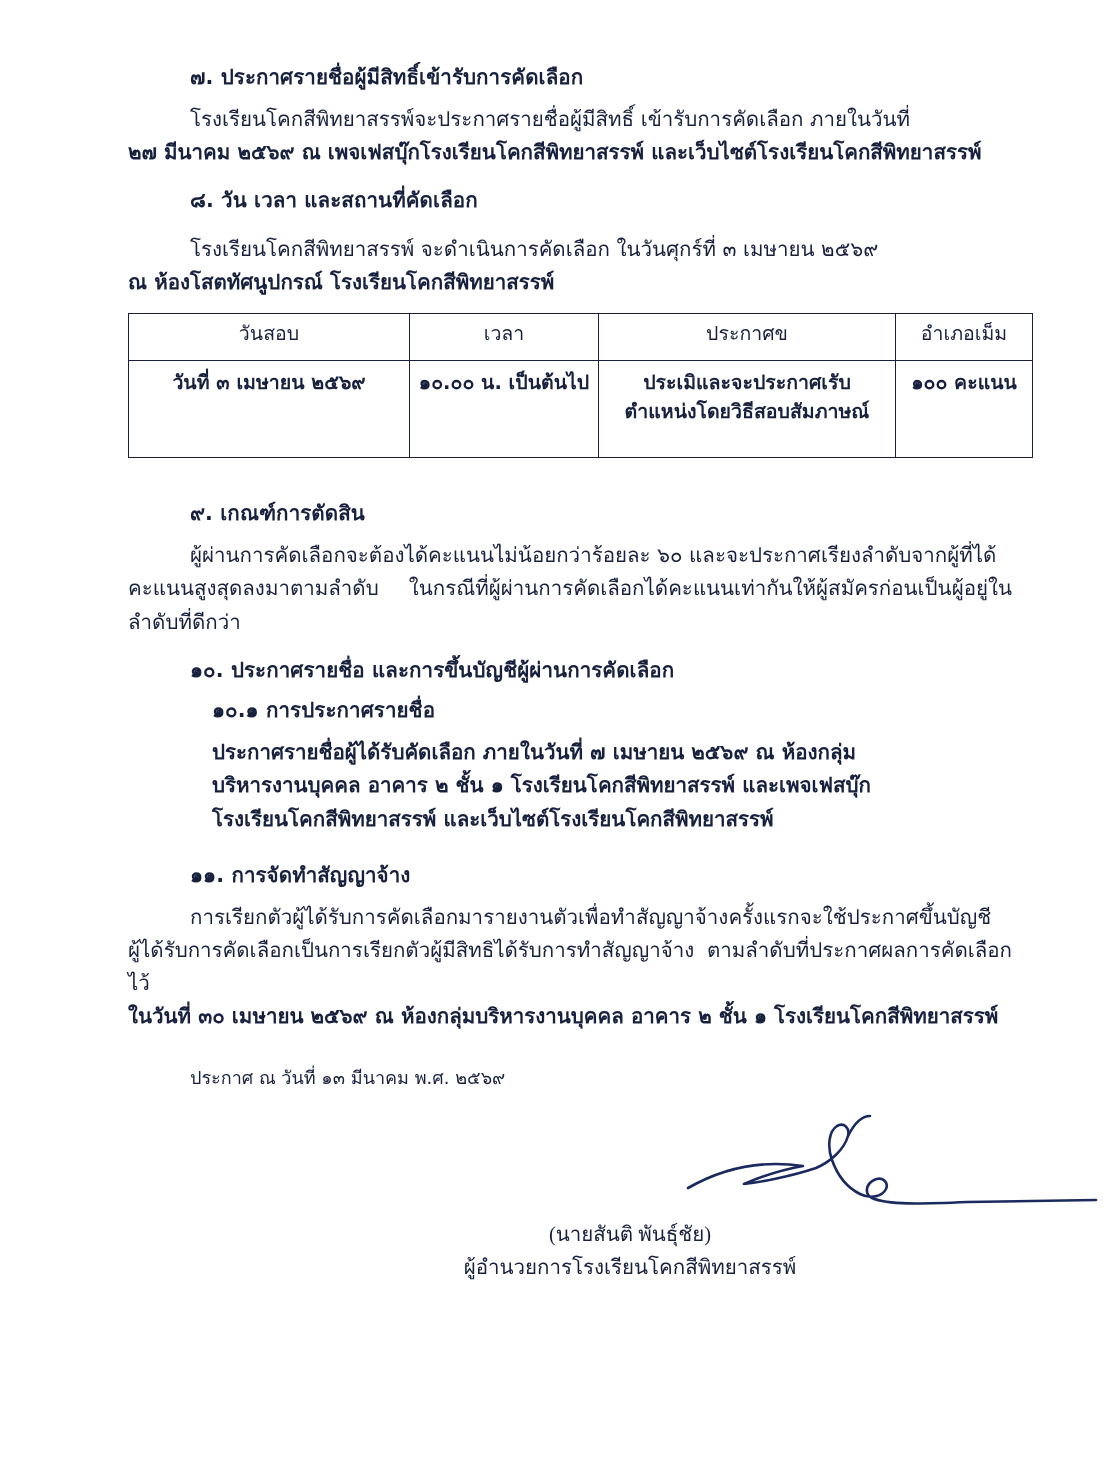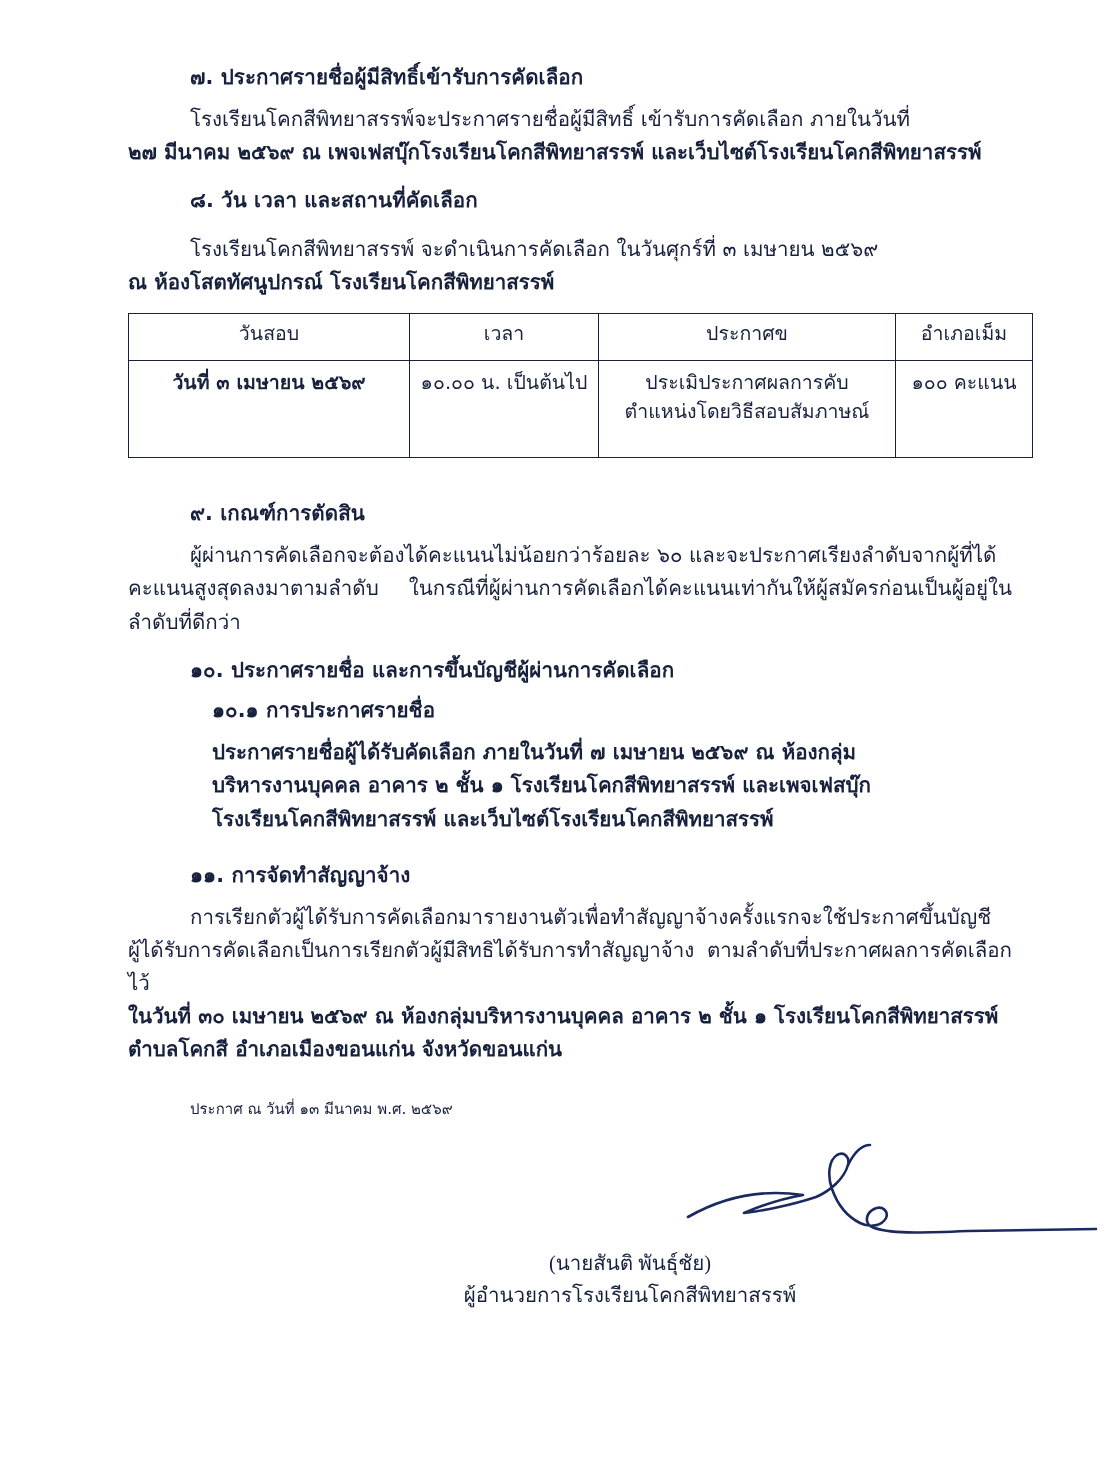--- a/index.html
+++ b/index.html
@@ -65,20 +65,21 @@
     vertical-align: top;
   }
   table.exam-table th {
     font-weight: normal;
     height: 34px;
   }
   table.exam-table td {
     height: 82px;
     vertical-align: top;
     padding-top: 8px;
+    font-weight: bold;
   }
   table.exam-table td.b { font-weight: bold; }
   .col-1 { width: 272px; }
   .col-2 { width: 180px; }
   .col-3 { width: 288px; }
   .col-4 { width: 128px; }
 
   
   .sign-wrap {
     position: relative;
@@ -91,21 +92,21 @@
     top: 0;
   }
   .sign-lines {
     text-align: center;
     margin-left: 120px;
     font-size: 20.5px;
     line-height: 1.6;
     font-family: Liberation Serif, serif;
   }
   .date-line {
-    font-size: 15px;
+    font-size: 18px;
     margin: 0 0 0 62px;
   }
 </style>
 </head>
 <body>
 
 <div class="page">
 
   <div>
     <p class="sec-head indent-2">
@@ -136,21 +137,21 @@
         <th class="col-2">เวลา</th>
         <th class="col-3">ประกาศข</th>
         <th class="col-4">อำเภอเม็ม</th>
       </tr>
     </thead>
     <tbody>
       <tr>
         <td class="b">วันที่ ๓ เมษายน ๒๕๖๙</td>
         <td>๑๐.๐๐ น. เป็นต้นไป</td>
         <td>
-          <span>ประเมิประกาศผลการคับ</span><br>
+          <span>ประเมิและจะประกาศเรับ</span><br>
           <span>ตำแหน่งโดยวิธีสอบสัมภาษณ์</span>
         </td>
         <td>๑๐๐ คะแนน</td>
       </tr>
     </tbody>
   </table>
 
   <div class="sp-l"></div>
 
   <div>
@@ -185,21 +186,20 @@
 
   <div>
     <p class="sec-head indent-2">
       <span>๑๑.</span>
       <span>การจัดทำสัญญาจ้าง</span>
     </p>
     <div class="sp-s"></div>
     <p class="para indent-1">การเรียกตัวผู้ได้รับการคัดเลือกมารายงานตัวเพื่อทำสัญญาจ้างครั้งแรกจะใช้ประกาศขึ้นบัญชี</p>
     <p class="para">ผู้ได้รับการคัดเลือกเป็นการเรียกตัวผู้มีสิทธิได้รับการทำสัญญาจ้าง ตามลำดับที่ประกาศผลการคัดเลือกไว้</p>
     <p class="para bold">ในวันที่ ๓๐ เมษายน ๒๕๖๙ ณ ห้องกลุ่มบริหารงานบุคคล อาคาร ๒ ชั้น ๑ โรงเรียนโคกสีพิทยาสรรพ์</p>
-    <p class="para bold">ตำบลโคกสี อำเภอเมืองขอนแก่น จังหวัดขอนแก่น</p>
   </div>
 
   <div class="sp-xl"></div>
 
   <p class="date-line">ประกาศ ณ วันที่ ๑๓ มีนาคม พ.ศ. ๒๕๖๙</p>
 
   <div class="sign-wrap">
     <svg class="sign-svg" width="560" height="120" viewBox="0 0 560 120">
       <path d="M140 78 C 175 58, 215 50, 255 56 C 232 60, 210 68, 196 74 C 214 72, 244 66, 268 58
                C 282 52, 296 40, 300 26 C 302 18, 296 12, 289 16 C 281 21, 279 36, 284 50

